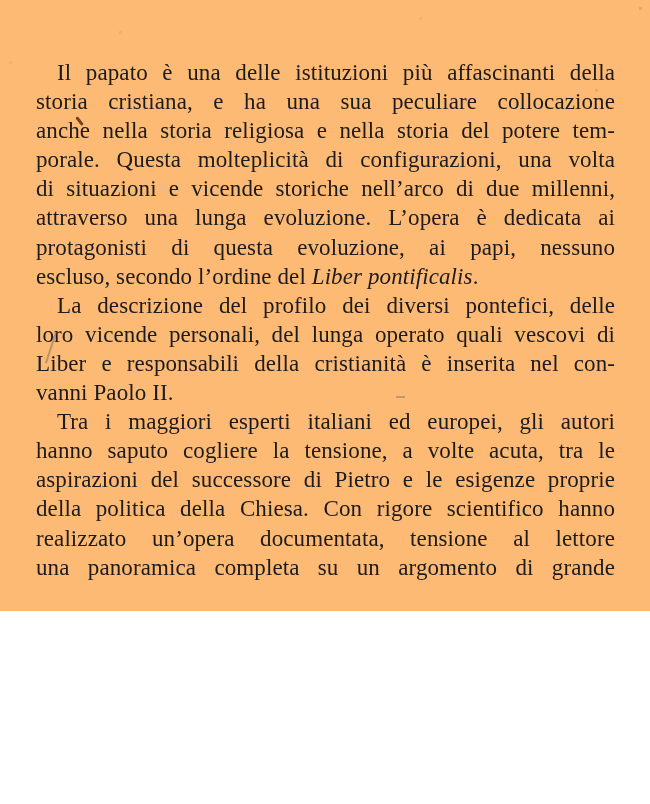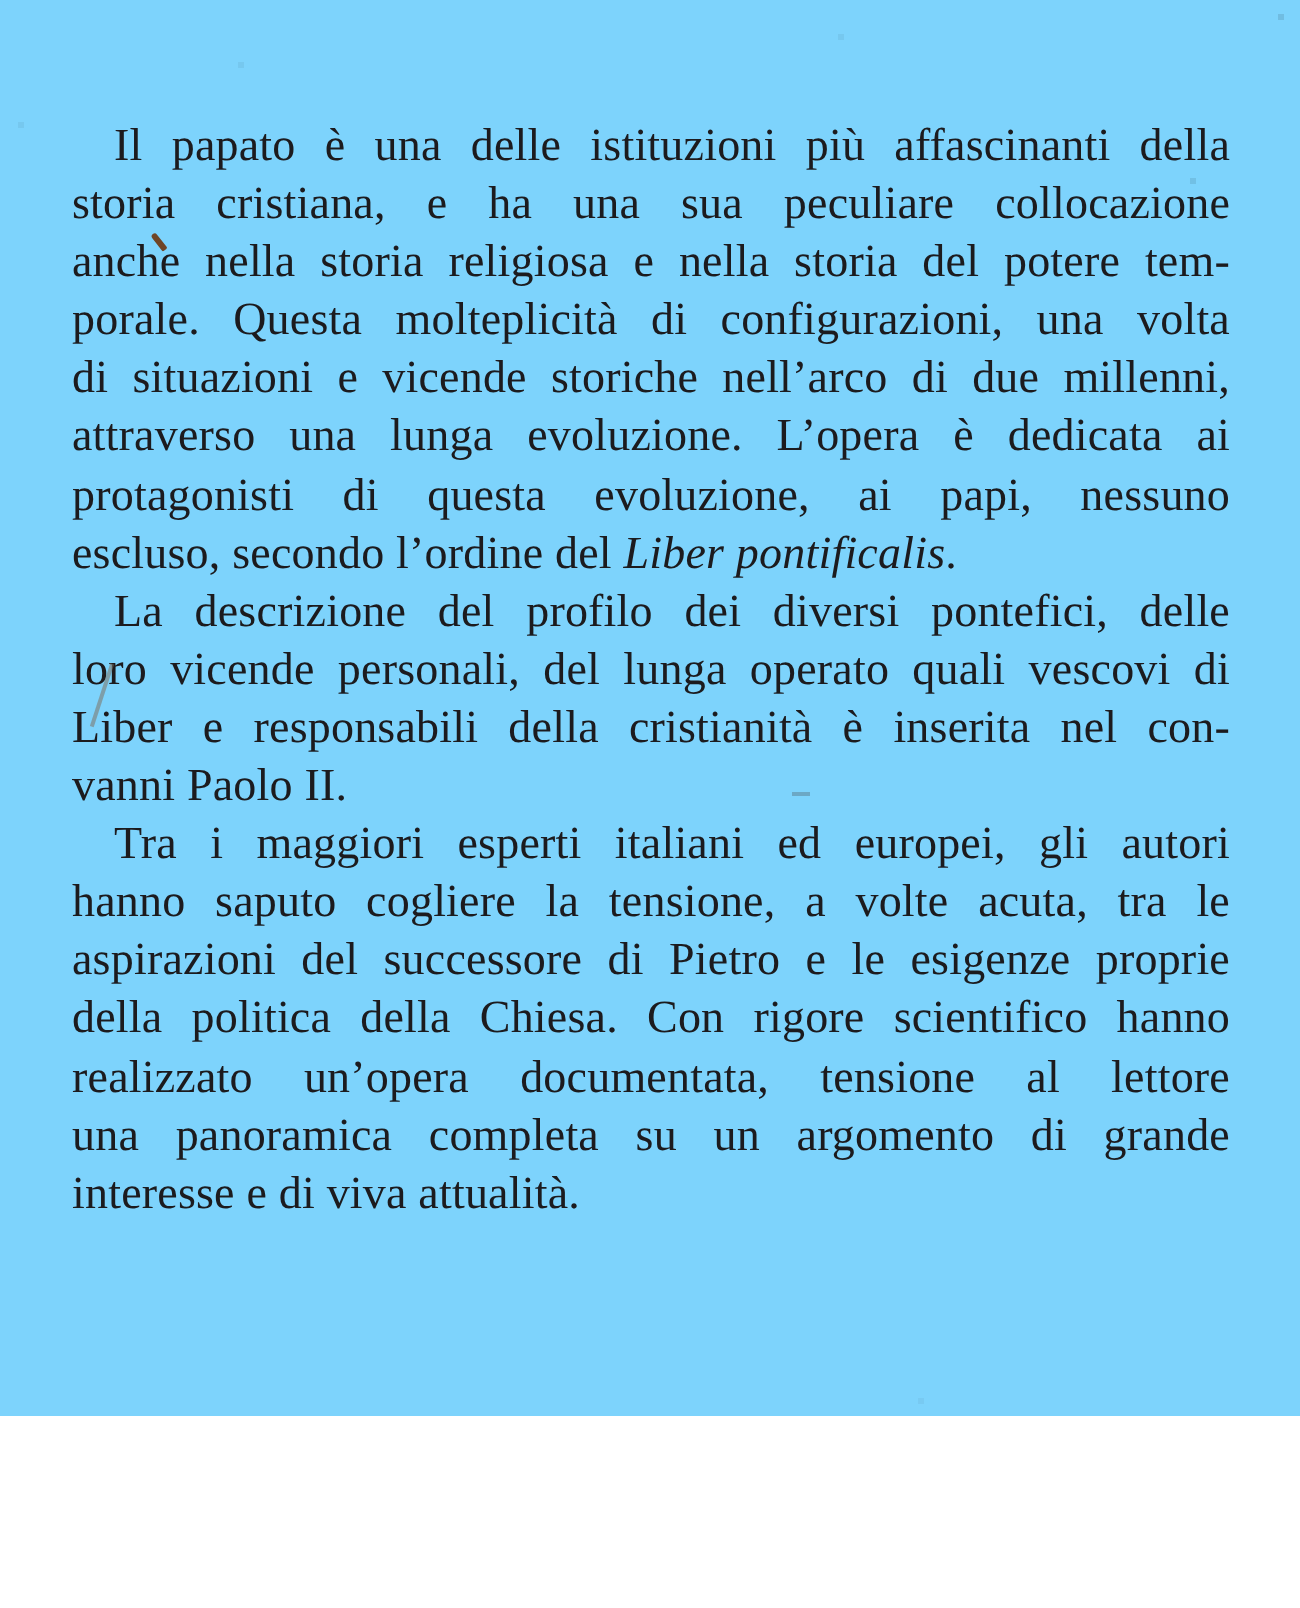--- a/index.html
+++ b/index.html
@@ -4,22 +4,22 @@
 <style>
   html, body { margin: 0; padding: 0; }
   body {
     width: 650px; height: 804px;
     background: #ffffff;
     font-family: "Liberation Serif", serif;
     overflow: hidden;
   }
   .page {
     position: relative;
-    width: 650px; height: 708px;
-    background: #7dd3fc;
+    width: 650px; height: 611px;
+    background: #fdba74;
     overflow: hidden;
   }
   .text-block {
     position: absolute;
     left: 36px; top: 58px;
     width: 579px;
     color: #1c1b1e;
     font-size: 23px;
     line-height: 29.1px;
     letter-spacing: 0.1px;
@@ -89,21 +89,20 @@
         <div class="line"><span>Liber e responsabili della cristianità è inserita nel con-</span></div>
         <div class="line last"><span>vanni Paolo II.</span></div>
       </div>
       <div class="para">
         <div class="line first"><span>Tra i maggiori esperti italiani ed europei, gli autori</span></div>
         <div class="line"><span>hanno saputo cogliere la tensione, a volte acuta, tra le</span></div>
         <div class="line"><span>aspirazioni del successore di Pietro e le esigenze proprie</span></div>
         <div class="line"><span>della politica della Chiesa. Con rigore scientifico hanno</span></div>
         <div class="line"><span>realizzato un’opera documentata, tensione al lettore</span></div>
         <div class="line"><span>una panoramica completa su un argomento di grande</span></div>
-        <div class="line last"><span>interesse e di viva attualità.</span></div>
       </div>
     </div>
 
   <div class="speck-anche"></div>
   <div class="scratch-mark"></div>
   <div class="dash-artifact"></div>
   <div class="paper-specks"></div>
 </div>
 
 </body></html>

